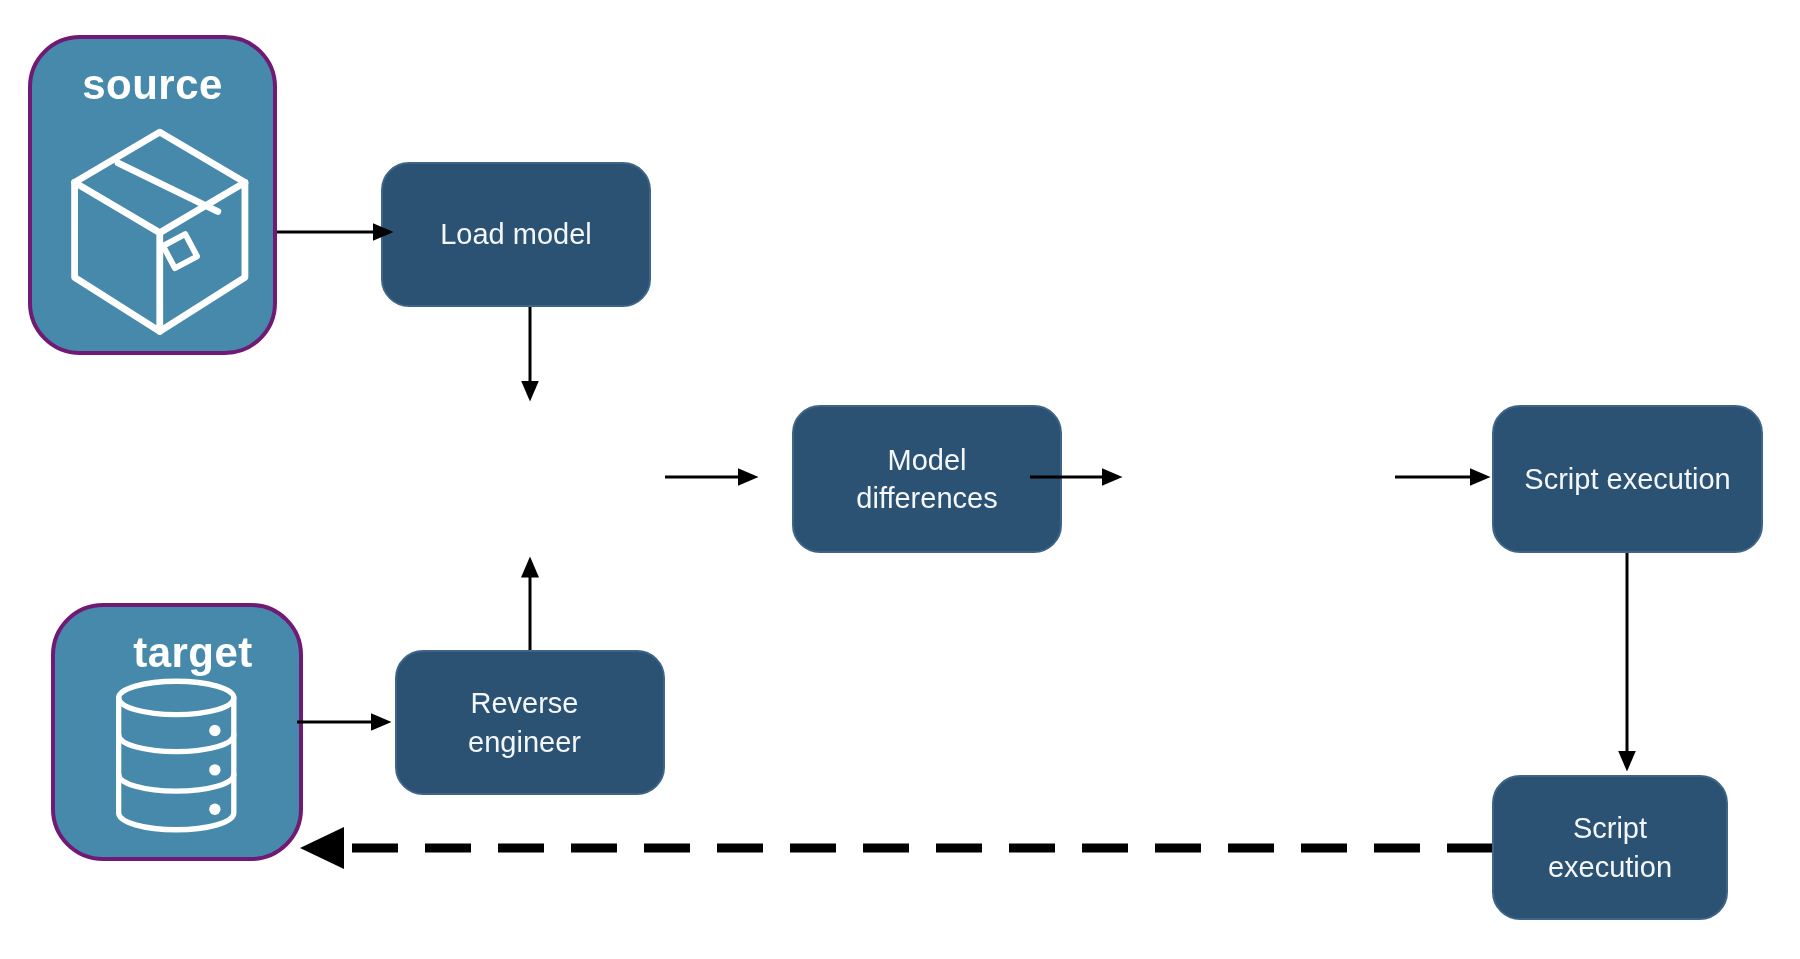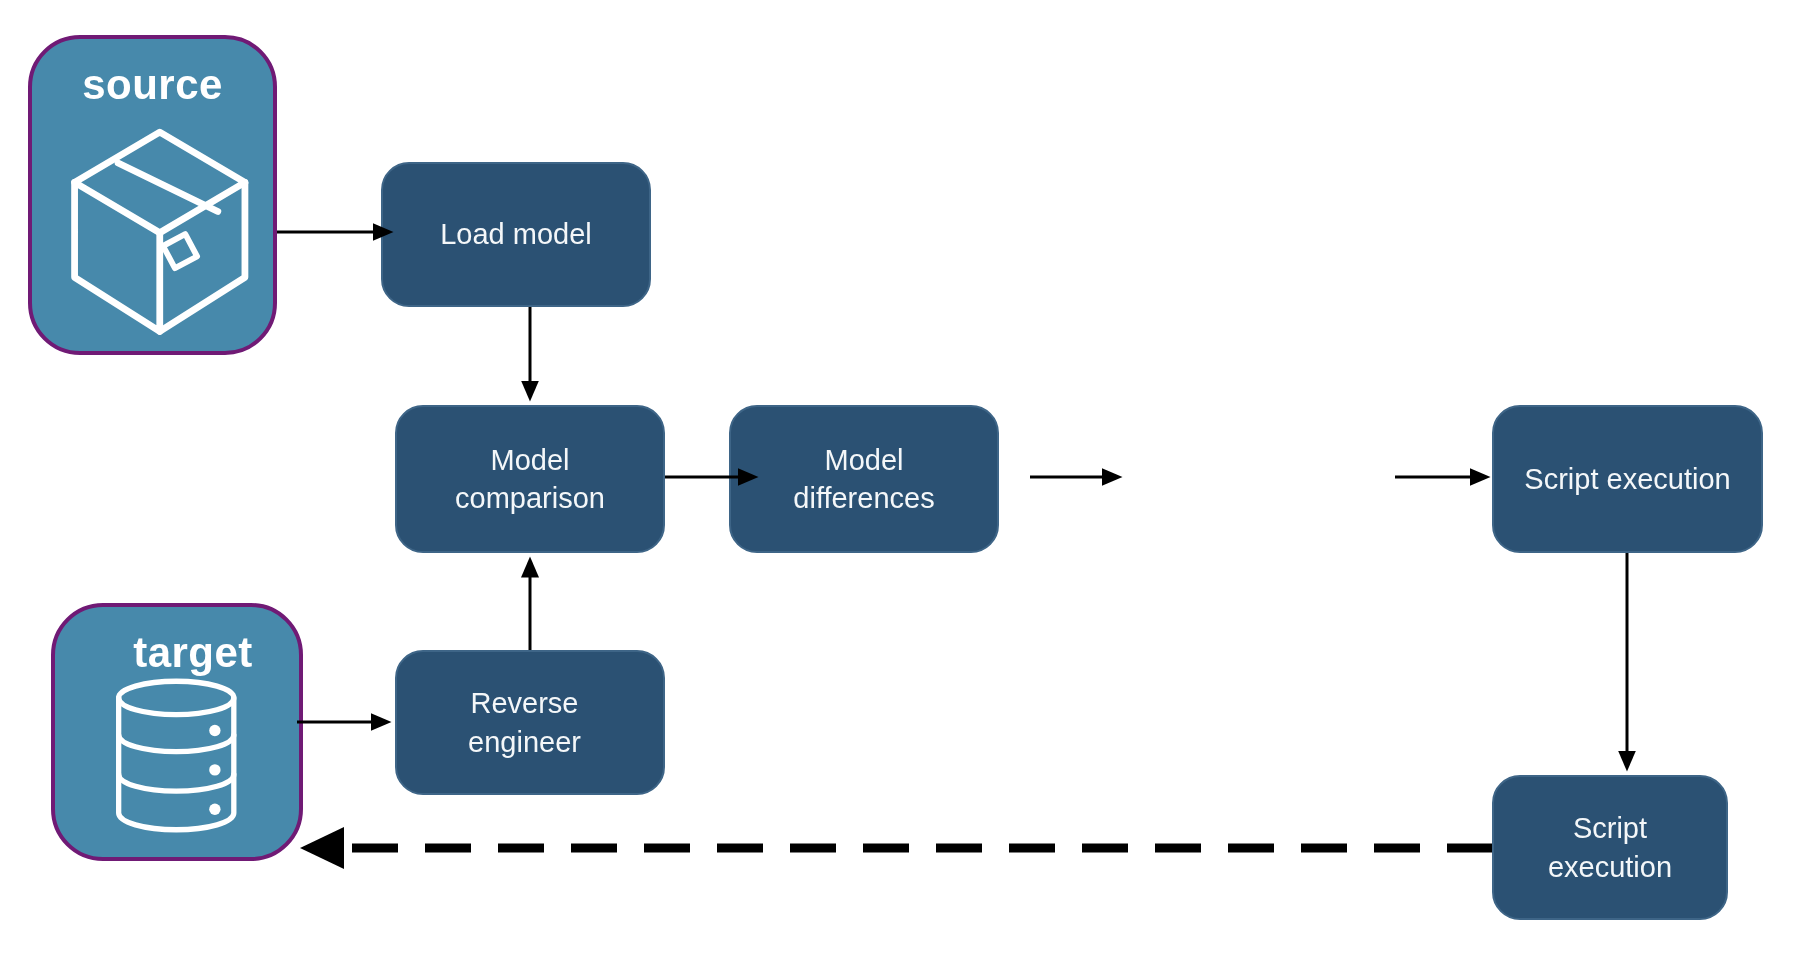--- a/index.html
+++ b/index.html
@@ -40,21 +40,21 @@
     align-items:center;
     justify-content:center;
     text-align:center;
     color:#F4F7F9;
     font-size:29px;
     line-height:1.32;
     padding:0 28px;
   }
   .n-load        {left:375px; top:162px; width:270px; height:145px;margin-left:6px;}
   .n-comparison  {left:395px; top:405px; width:270px; height:148px;}
-  .n-differences {left:729px; top:405px; width:270px; height:148px;}
+  .n-differences {left:792px; top:405px; width:270px; height:148px;}
   .n-deployment  {left:1124px;top:405px; width:271px; height:148px;}
   .n-generation  {left:1492px;top:405px; width:271px; height:148px;}
   .n-reverse     {left:395px; top:650px; width:270px; height:145px;padding-left:17px;}
   .n-execution   {left:1492px;top:775px; width:236px; height:145px;}
   
   .arrows{position:absolute;left:0;top:0;width:1800px;height:959px;pointer-events:none;}
 </style>
 </head>
 <body>
 
@@ -85,23 +85,20 @@
       <path d="M49,221 A76,22 0 0 0 201,221"></path>
       <circle cx="176" cy="163" r="7.5" fill="#ffffff" stroke="none"></circle>
       <circle cx="176" cy="215" r="7.5" fill="#ffffff" stroke="none"></circle>
       <circle cx="176" cy="267" r="7.5" fill="#ffffff" stroke="none"></circle>
     </svg>
   </div>
 
   <div class="node n-load">
     <span>Load model</span>
   </div>
-  <div class="node n-comparison">
-    <span>Model comparison</span>
-  </div>
   <div class="node n-differences">
     <span>Model differences</span>
   </div>
   <div class="node n-generation">
     <span>Script execution</span>
   </div>
   <div class="node n-reverse">
     <span>Reverse engineer</span>
   </div>
   <div class="node n-execution">

